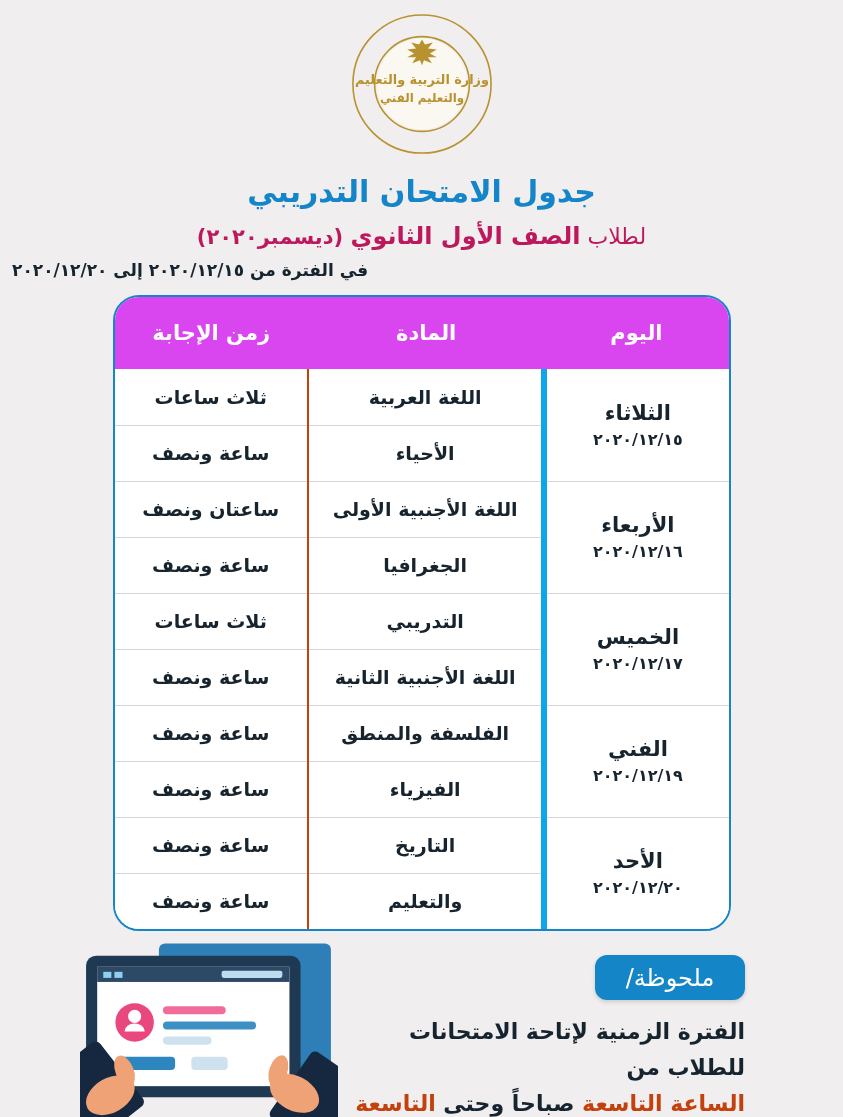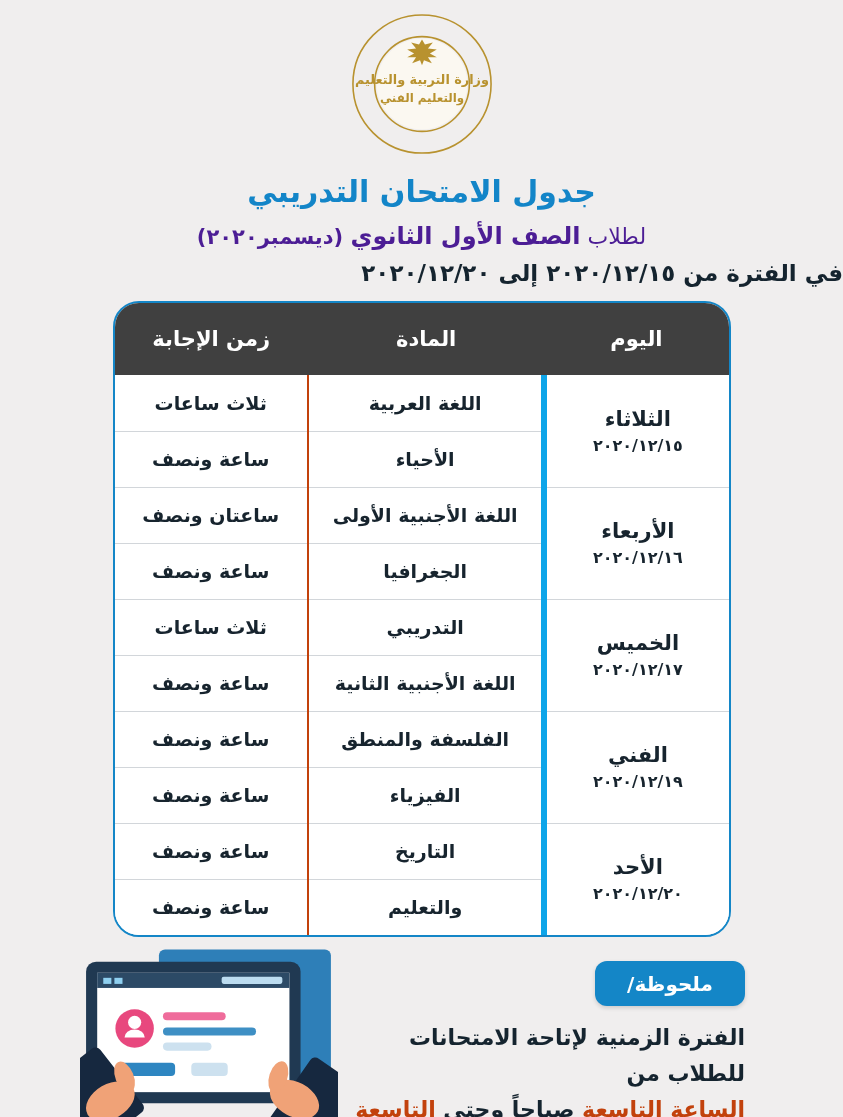--- a/index.html
+++ b/index.html
@@ -12,53 +12,53 @@
     overflow:hidden;
     position:relative;
   }
   .page { width:843px; height:1117px; }
 
   
   .logo-wrap { display:flex; justify-content:center; padding-top:10px; }
 
   
   .title { text-align:center; color:#1385c8; font-size:30px; font-weight:700; margin-top:16px; }
-  .subtitle { text-align:center; font-size:22px; margin-top:13px; color:#4c1d95; }
+  .subtitle { text-align:center; font-size:22px; margin-top:13px; color:#be185d; }
   .subtitle .light { font-weight:400; }
   .subtitle .strong { font-weight:700; font-size:24px; }
   .subtitle .month { font-weight:700; font-size:21px; }
-  .daterange { text-align:right; font-size:23px; font-weight:700; margin-top:10px; color:#15242f;padding-left:12px; }
+  .daterange { text-align:left; font-size:17px; font-weight:700; margin-top:10px; color:#15242f;padding-left:12px; }
 
   
   .table-wrap {
     width:618px; margin:15px auto 0;
     border:2px solid #1486c7; border-radius:26px;
     overflow:hidden; background:#ffffff;
   }
   table { width:100%; border-collapse:collapse; table-layout:fixed; }
   thead th {
-    background:#404040; color:#ffffff; font-size:21px; font-weight:700;
+    background:#d946ef; color:#ffffff; font-size:21px; font-weight:700;
     height:72px; vertical-align:middle; text-align:center; border:none;
   }
   tbody td {
     text-align:center; vertical-align:middle;
     font-weight:700; font-size:19px; color:#17242e;
     height:56px; border-top:1px solid #d2d6da; background:#ffffff;
   }
   tbody tr:first-child td { border-top:none; }
   td.day  { border-left:6px solid #0ea5e9; }
   td.time { border-right:2px solid #c2410c; }
   .day-name { font-size:21px; font-weight:700; }
   .day-date { font-size:16px; font-weight:700; margin-top:5px; }
 
   
   .bottom { display:flex; justify-content:space-between; align-items:flex-start; padding:20px 98px 0 80px; }
   .note-block { width:400px; padding-top:4px; }
   .note-badge {
-    background:#1486c7; color:#ffffff; font-size:20px; font-weight:700;
+    background:#1486c7; color:#ffffff; font-size:24px; font-weight:400;
     width:150px; height:45px; border-radius:12px;
     display:flex; align-items:center; justify-content:center;
     margin-left:auto; margin-right:0;
     box-shadow:0 2px 4px rgba(0,0,0,0.15);
   }
   .note-text { margin-top:14px; font-size:22px; font-weight:700; line-height:36px; color:#15242f; text-align:right; }
   .hl { color:#c2410c; }
   .illus { width:258px; margin-top:-10px; }
 </style>
 </head>

